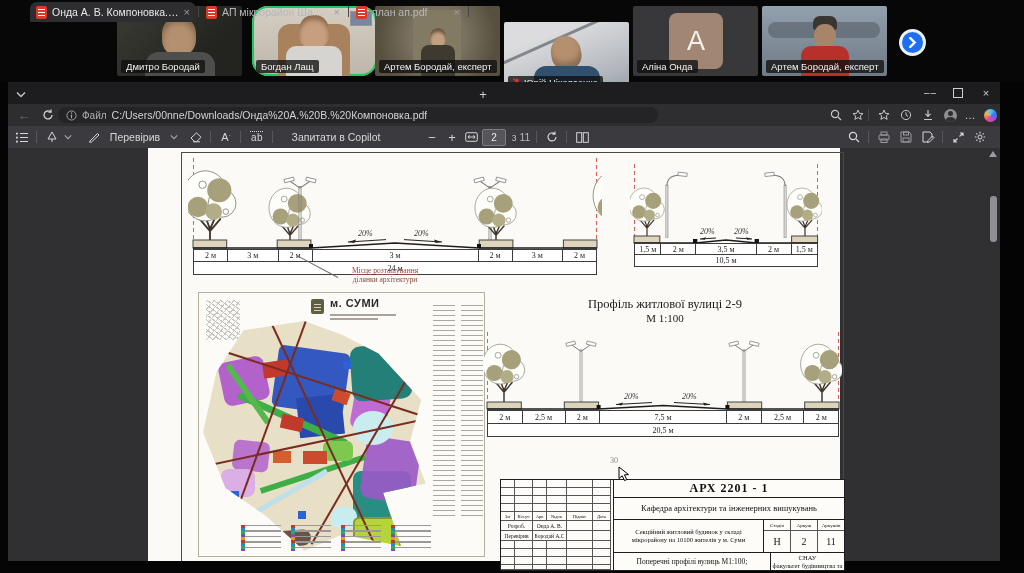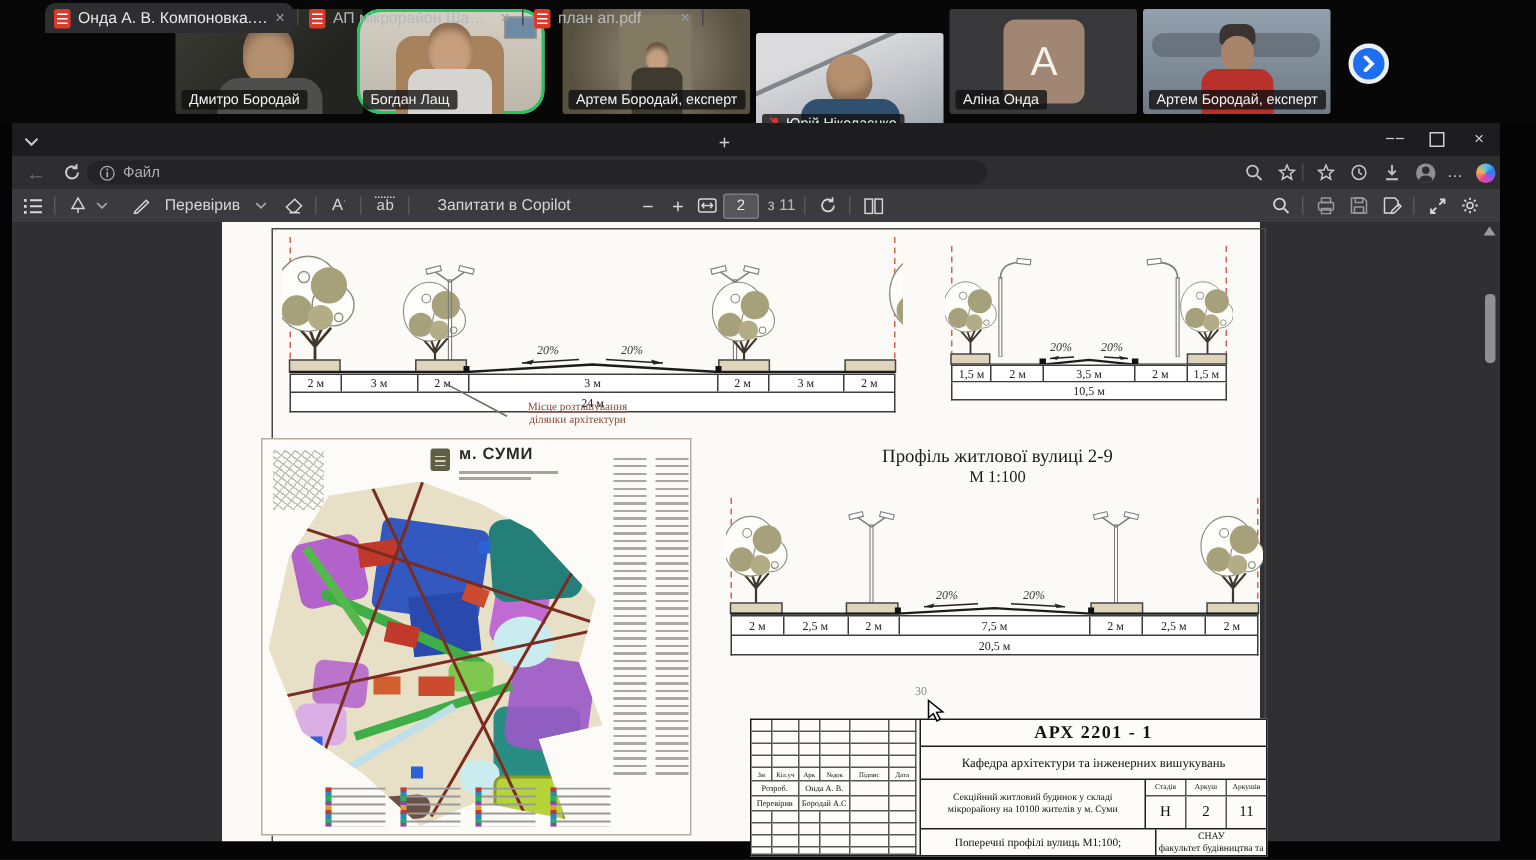--- a/index.html
+++ b/index.html
@@ -100,21 +100,21 @@
               color:#8a4a3c;line-height:1.25;z-index:6;}
   #note-label .u{text-decoration:underline;}
   #note-leader{position:absolute;left:292px;top:277px;width:46px;height:1px;background:#6a6a66;transform:rotate(28deg);transform-origin:right center;z-index:6;}
   #profile-c-title{position:absolute;left:540px;top:297px;width:250px;text-align:center;z-index:6;}
   #profile-c-title .l1{font:12.5px "Liberation Serif",serif;color:#1c1c1c;}
   #profile-c-title .l2{font:11px "Liberation Serif",serif;color:#1c1c1c;}
   #cursor-note{position:absolute;left:610px;top:456px;font:8px "Liberation Serif",serif;color:#888;z-index:6;}
   #mouse-cursor{position:absolute;left:618px;top:466px;z-index:30;}
 
   
-  #map-sheet{position:absolute;left:174px;top:292px;width:287px;height:265px;background:#fcfbf7;border:1px solid #b5ae9f;box-sizing:border-box;z-index:5;}
+  #map-sheet{position:absolute;left:198px;top:292px;width:287px;height:265px;background:#fcfbf7;border:1px solid #b5ae9f;box-sizing:border-box;z-index:5;}
   #map-emblem{position:absolute;left:112px;top:6px;width:13px;height:15px;background:#5f5f45;border-radius:2px;}
   #map-emblem:after{content:"";position:absolute;left:3px;top:3px;width:7px;height:9px;background:
      repeating-linear-gradient(0deg,#d8d4b8 0 1px,transparent 1px 3px);}
   #map-title{position:absolute;left:131px;top:4px;font-size:11px;font-weight:bold;color:#2a2a2a;letter-spacing:.5px;}
   .map-cap{position:absolute;left:131px;height:2px;background:#a9a49a;}
   #map-sketch{position:absolute;left:7px;top:7px;width:34px;height:40px;opacity:.5;background:
      repeating-linear-gradient(37deg,#8a8a84 0 1px,transparent 1px 4px),
      repeating-linear-gradient(-49deg,#9a9a92 0 1px,transparent 1px 5px);}
   #map-canvas{position:absolute;left:4px;top:28px;width:225px;height:232px;background:#e7dfc6;
       clip-path:polygon(18% 4%,45% 0%,62% 6%,78% 14%,97% 34%,92% 52%,99% 70%,80% 74%,88% 97%,62% 92%,45% 99%,28% 84%,10% 72%,0% 48%,6% 22%);}
@@ -184,21 +184,21 @@
 </svg>
 
 <div id="video-strip">
   <div class="vtile t1" style="left:117px">
     <div class="head"></div>
     <div class="torso"></div>
     <div class="vname">
         <span>Дмитро Бородай</span>
       </div>
   </div>
-  <div class="vtile t2 active" style="left: 238px; outline-color: rgb(34, 197, 94); border-radius: 16px;">
+  <div class="vtile t2 active" style="left: 252px; outline-color: rgb(34, 197, 94); border-radius: 16px;">
     <div class="extra2"></div>
     <div class="head"></div>
     <div class="torso"></div>
     <div class="extra1"></div>
     <div class="vname">
         <span>Богдан Лащ</span>
       </div>
   </div>
   <div class="vtile t3" style="left:375px">
     <div class="extra1"></div>
@@ -292,20 +292,21 @@
     <path d="M9 0.5 L9 3.2 L6.4 3.2" stroke="#cfcfd2" stroke-width="1.3" fill="none"></path>
   </svg>
 </div>
 <div id="urlpill">
   <svg width="11" height="11" viewBox="0 0 12 12">
     <circle cx="6" cy="6" r="5" stroke="#a8a8ac" fill="none"></circle>
       <rect x="5.4" y="5" width="1.2" height="4" fill="#a8a8ac"></rect>
       <rect x="5.4" y="2.6" width="1.2" height="1.4" fill="#a8a8ac"></rect>
   </svg>
   <span class="proto">Файл</span>
+  <span class="url">C:/Users/00nne/Downloads/Онда%20А.%20В.%20Компоновка.pdf</span>
 </div>
 <div class="baricon" style="left:826px">
   <svg width="12" height="12" viewBox="0 0 12 12">
       <circle cx="5" cy="5" r="3.6" stroke="#c6c6ca" fill="none" stroke-width="1.2"></circle>
       <line x1="8" y1="8" x2="11" y2="11" stroke="#c6c6ca" stroke-width="1.2"></line>
     </svg>
 </div>
 <div class="baricon" style="left:848px">
   <svg width="12" height="12" viewBox="0 0 12 12">
       <path d="M6 1 L7.4 4.3 11 4.6 8.3 6.9 9.1 10.4 6 8.5 2.9 10.4 3.7 6.9 1 4.6 4.6 4.3 Z" stroke="#c6c6ca" fill="none"></path>

